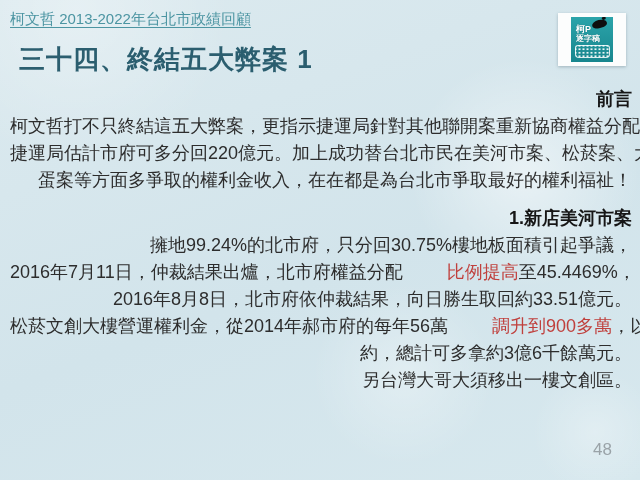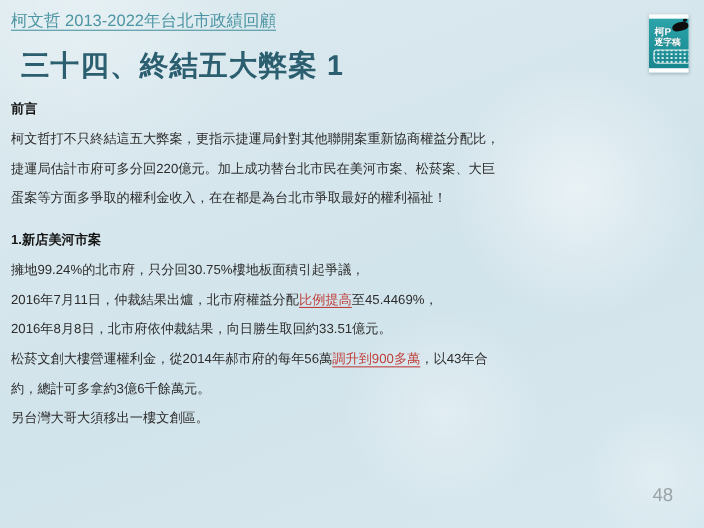--- a/index.html
+++ b/index.html
@@ -31,44 +31,45 @@
   }
   .slide-title {
     position: absolute; left: 19px; top: 42px;
     font-size: 26px; font-weight: 700;
     color: var(--title-teal, #2b5e6f);
     white-space: nowrap;
     letter-spacing: 1px;
   }
   .content {
     position: absolute; left: 10px; top: 86px; width: 622px;
-    font-size: 12px; line-height: 27px;
+    font-size: 18px; line-height: 27px;
     color: #2d2d2d;
+    text-align: right;
   }
   .content .heading {
     font-weight: 700;
     color: #161616;
     margin-top: 11px;
   }
   .content .heading:first-child { margin-top: 0; }
   .content .line { white-space: nowrap; }
   .red {
     color: var(--highlight-red, #c0403d);
-    text-decoration: underline;
     text-underline-offset: 3px;
     cursor: pointer;
+    margin-left: 44px;
   }
   .page-number {
     position: absolute; right: 28px; bottom: 20px;
     font-size: 17px; color: #9aa3a8;
   }
   
   .logo {
     position: absolute; top: 13px; right: 14px;
-    width: 36px; height: 53px;
+    width: 68px; height: 53px;
     background: #fcfdfd;
     box-shadow: 0 1px 3px rgba(60,90,100,0.35);
     display: flex; align-items: center; justify-content: center;
   }
   .logo-inner {
     width: 42px; height: 45px;
     background: linear-gradient(180deg, #2ba4aa 0%, #18868e 100%);
     position: relative; overflow: hidden;
   }
   .beret {

